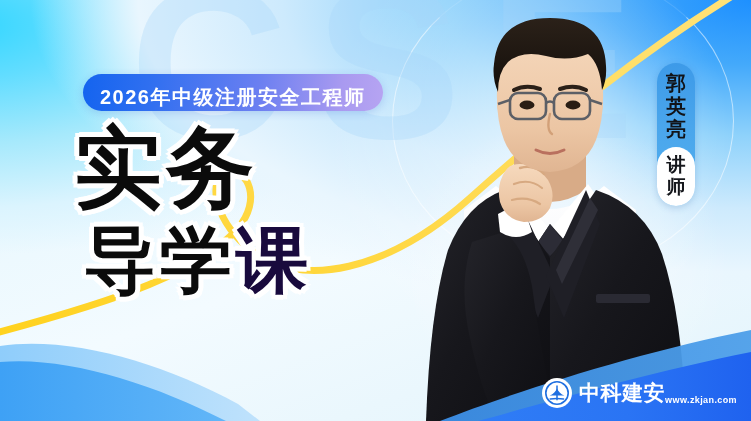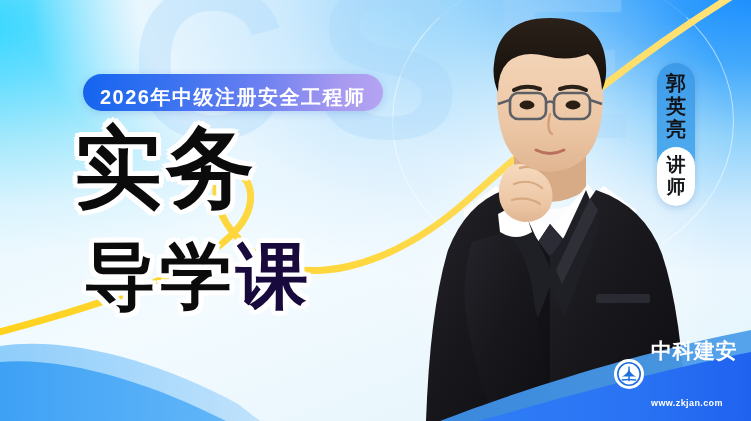--- a/index.html
+++ b/index.html
@@ -122,21 +122,21 @@
     font-size: 88px;
     color: #0b0b0b;
     text-shadow:
        3px 0 0 #fff, -3px 0 0 #fff, 0 3px 0 #fff, 0 -3px 0 #fff,
        3px 3px 0 #fff, -3px 3px 0 #fff, 3px -3px 0 #fff, -3px -3px 0 #fff,
        5px 0 0 #fff, -5px 0 0 #fff, 0 5px 0 #fff, 0 -5px 0 #fff,
        4px 4px 0 #fff, -4px 4px 0 #fff, 4px -4px 0 #fff, -4px -4px 0 #fff;
   }
   .title-sub {
     font-size: 72px;
-    margin-top: 28px;
+    margin-top: 12px;
     margin-left: 10px;
     color: #0b0b0b;
     text-shadow:
        3px 0 0 #fff, -3px 0 0 #fff, 0 3px 0 #fff, 0 -3px 0 #fff,
        3px 3px 0 #fff, -3px 3px 0 #fff, 3px -3px 0 #fff, -3px -3px 0 #fff,
        5px 0 0 #fff, -5px 0 0 #fff, 0 5px 0 #fff, 0 -5px 0 #fff,
        4px 4px 0 #fff, -4px 4px 0 #fff, 4px -4px 0 #fff, -4px -4px 0 #fff;
   }
   .accent-char { color: #190a3d; }
 
@@ -199,21 +199,21 @@
     align-items: center;
     gap: 7px;
   }
   .logo-mark {
     width: 30px; height: 30px;
     border-radius: 50%;
     background: #ffffff;
     display: flex; align-items: center; justify-content: center;
     flex: none;
   }
-  .logo-words { display: flex; flex-direction: column; line-height: 1; gap: 24px; }
+  .logo-words { display: flex; flex-direction: row; line-height: 1; }
   .logo-cn {
     color: #ffffff;
     font-size: 21px;
     font-weight: 900;
     letter-spacing: 0.5px;
   }
   .logo-url {
     color: #ffffff;
     font-size: 9px;
     font-weight: 700;

